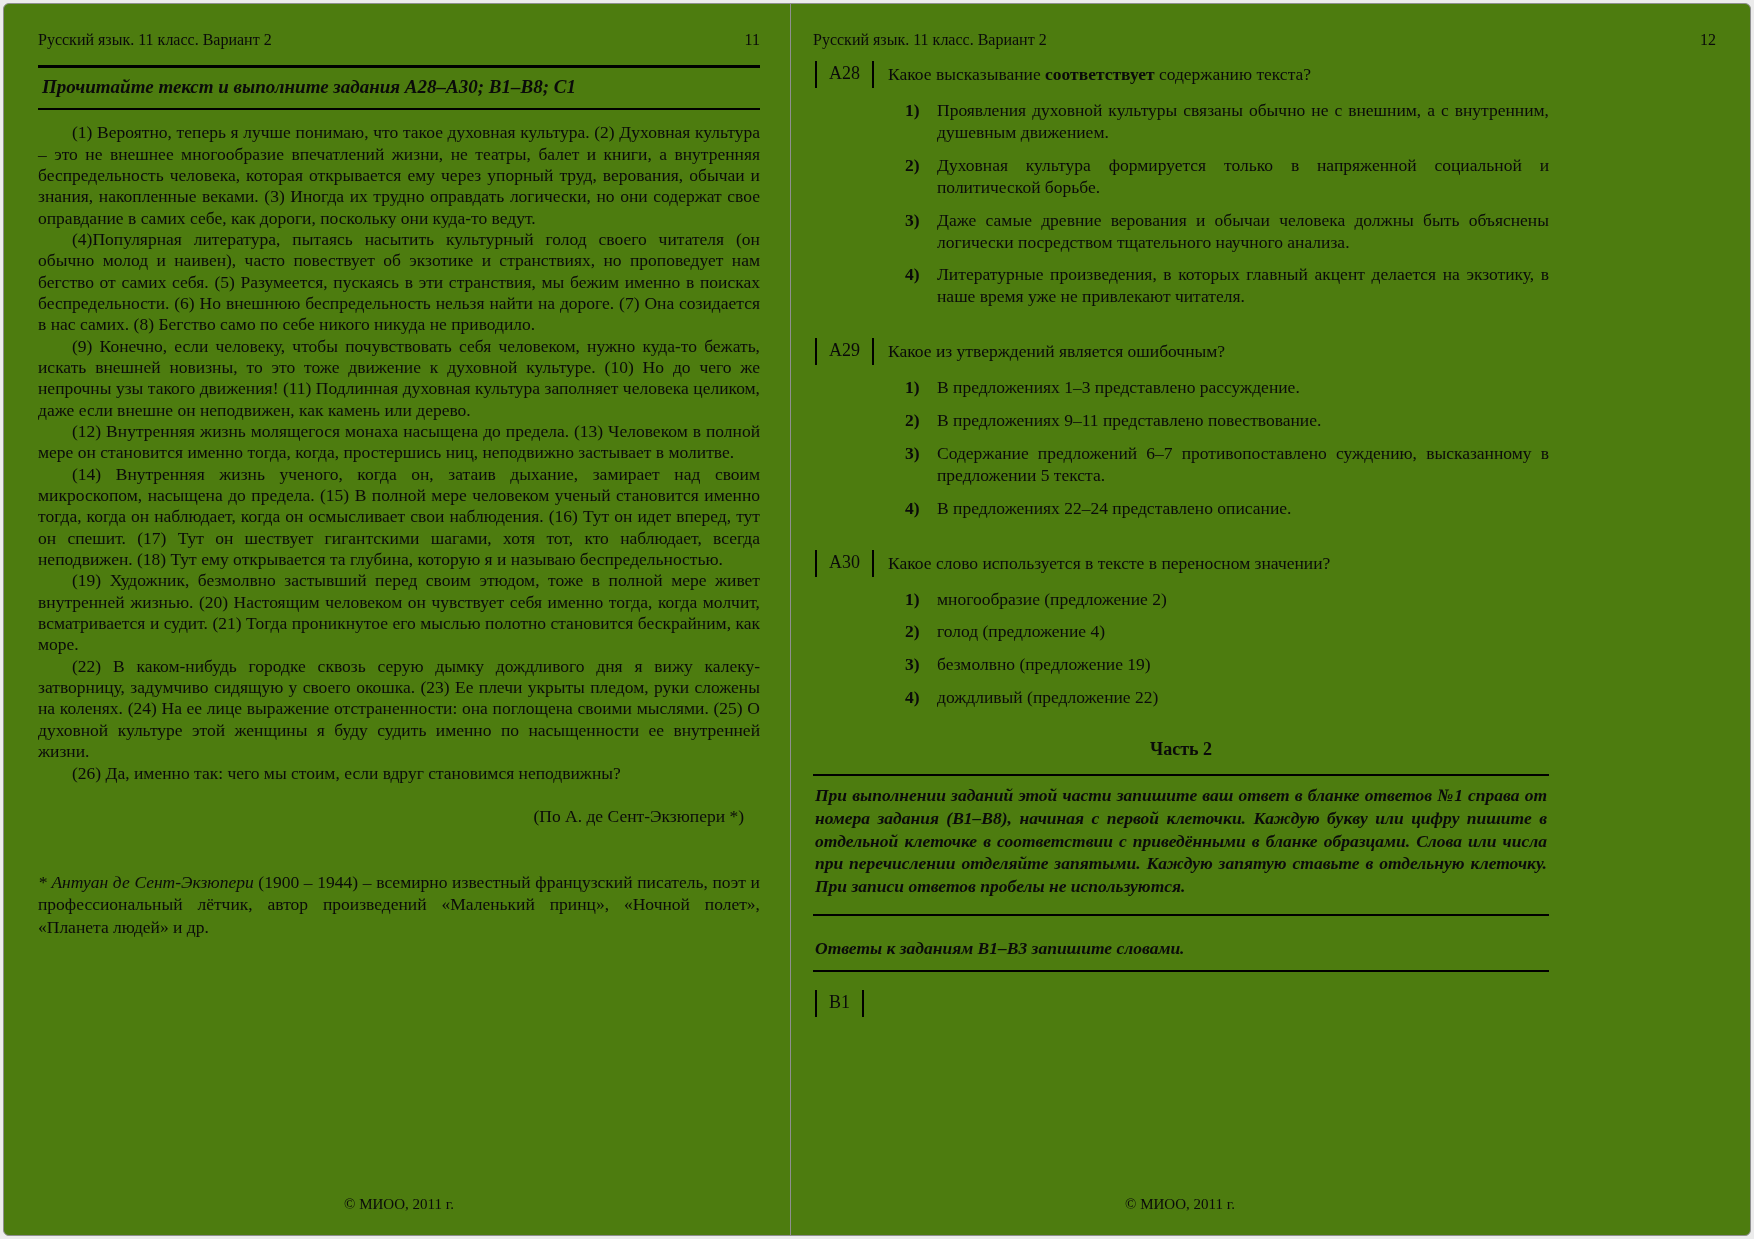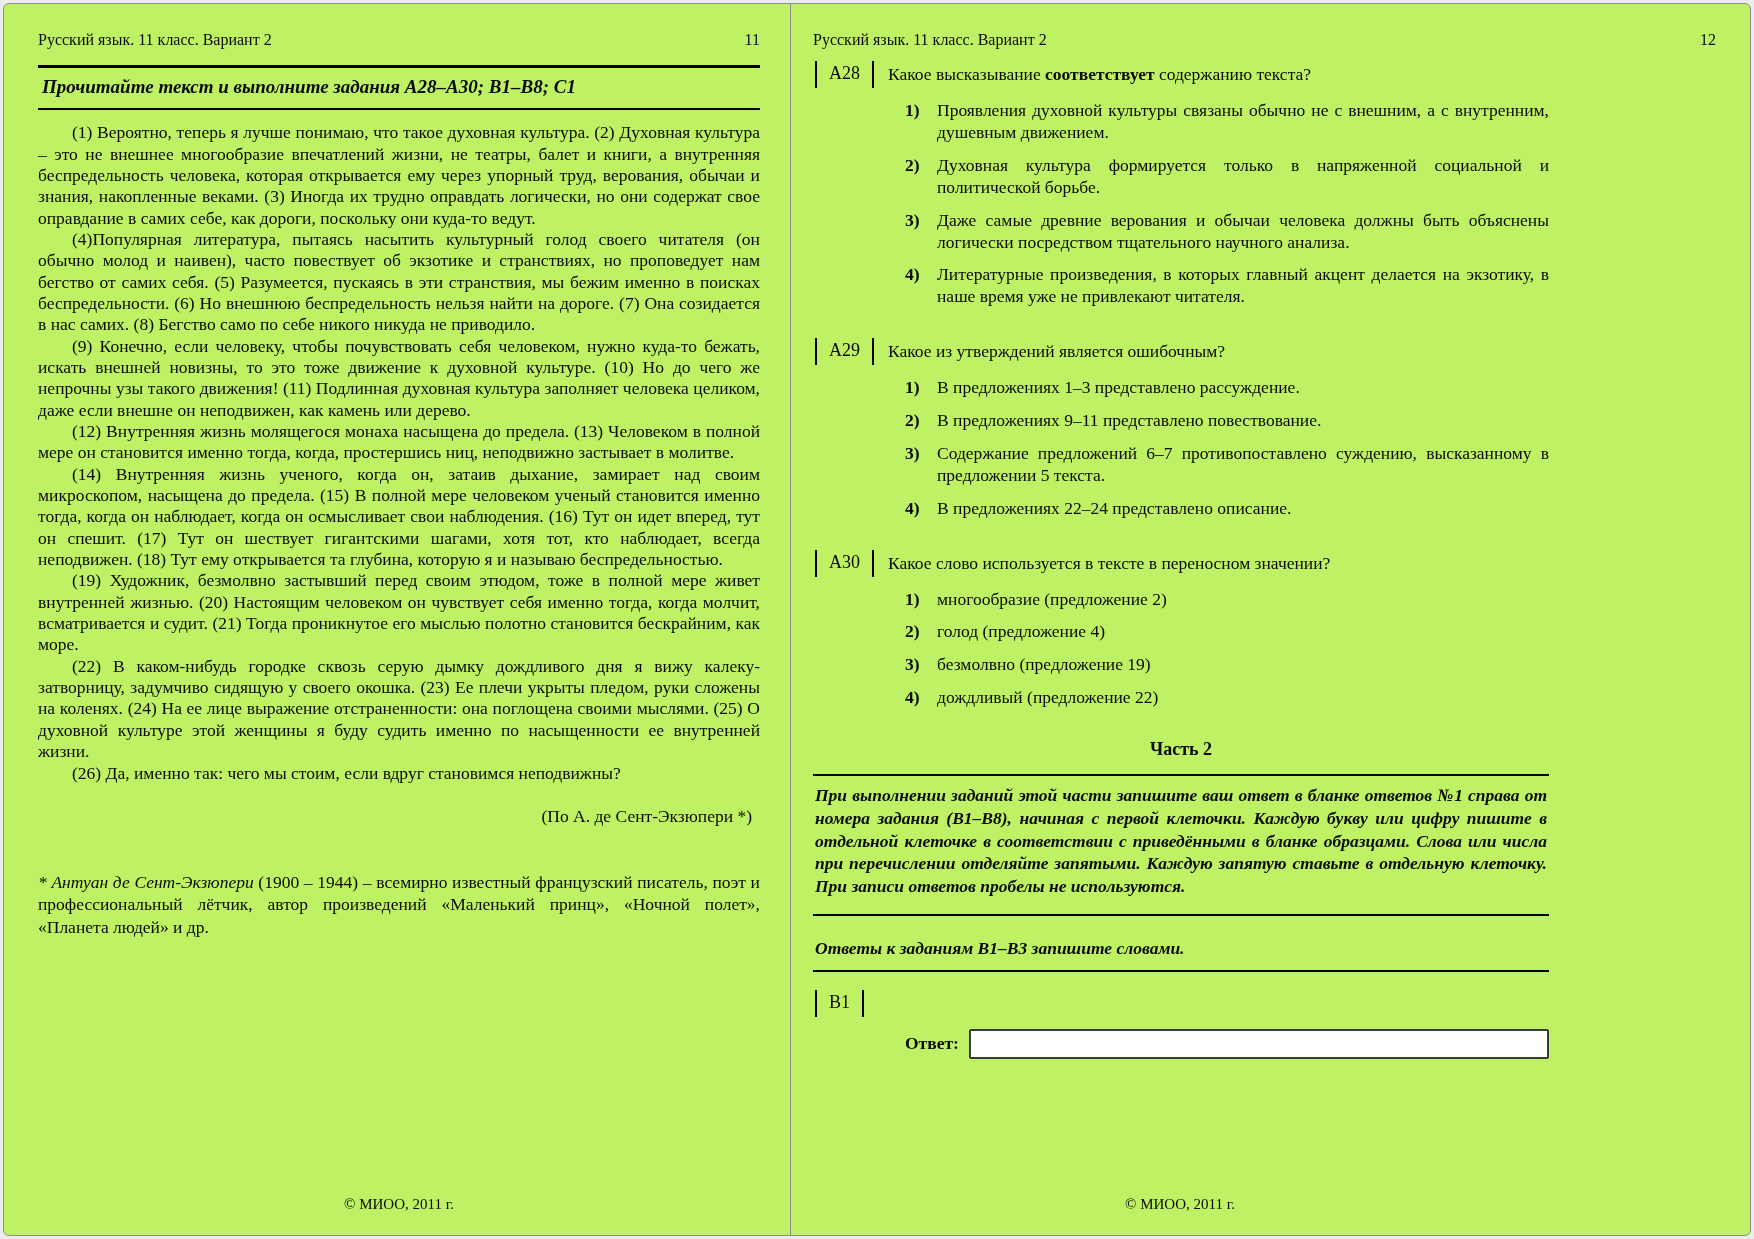--- a/index.html
+++ b/index.html
@@ -6,21 +6,21 @@
   html, body { margin: 0; padding: 0; }
   body {
     width: 1754px; height: 1239px;
     background: #ececec;
     font-family: "Liberation Serif", serif;
     color: #0a0a0a;
     position: relative;
   }
   .spread {
     position: absolute; top: 3px; left: 3px; right: 3px; bottom: 3px;
-    background: #bef264;
+    background: #4d7c0f;
     border: 1px solid #8f8f8f;
     border-radius: 6px;
     display: flex;
     overflow: hidden;
   }
   .page { position: relative; height: 100%; }
   .page-left {
     width: 787px;
     border-right: 1px solid #8f8f8f;
     padding: 26px 30px 0 34px;
@@ -41,21 +41,21 @@
     padding: 8px 2px 10px 4px;
     font-size: 19px; font-weight: bold; font-style: italic;
   }
   .reading-text {
     margin-top: 12px;
     font-size: 17.5px; line-height: 1.22;
     text-align: justify;
   }
   .reading-text p { margin: 0; text-indent: 34px; }
   .attribution {
-    margin: 22px 8px 0; font-size: 17.5px; text-align: right;
+    margin: 22px 16px 0; font-size: 17.5px; text-align: right;
   }
   .footnote {
     margin: 44px 0 0; font-size: 17.5px; line-height: 1.28;
     text-align: justify;
   }
   .footnote .fn-name { font-style: italic; }
   .page-footer {
     position: absolute; bottom: 22px; left: 34px; right: 30px;
     text-align: center; font-size: 15px;
   }
@@ -218,23 +218,19 @@
       <div class="part2-title">Часть 2</div>
 
       <div class="instructions">При выполнении заданий этой части запишите ваш ответ в бланке ответов №1 справа от номера задания (В1–В8), начиная с первой клеточки. Каждую букву или цифру пишите в отдельной клеточке в соответствии с приведёнными в бланке образцами. Слова или числа при перечислении отделяйте запятыми. Каждую запятую ставьте в отдельную клеточку. При записи ответов пробелы не используются.</div>
 
       <div class="b-note">Ответы к заданиям В1–В3 запишите словами.</div>
 
       <div class="b1-block">
         <div class="q-head">
           <span class="q-label">В1</span>
         </div>
-        <div class="answer-row">
-          <span class="answer-label">Ответ:</span>
-          <div class="answer-box"></div>
-        </div>
       </div>
 
       <div class="page-footer">© МИОО, 2011 г.</div>
     </div>
   </div>
 
 </div>
 
 </body></html>

